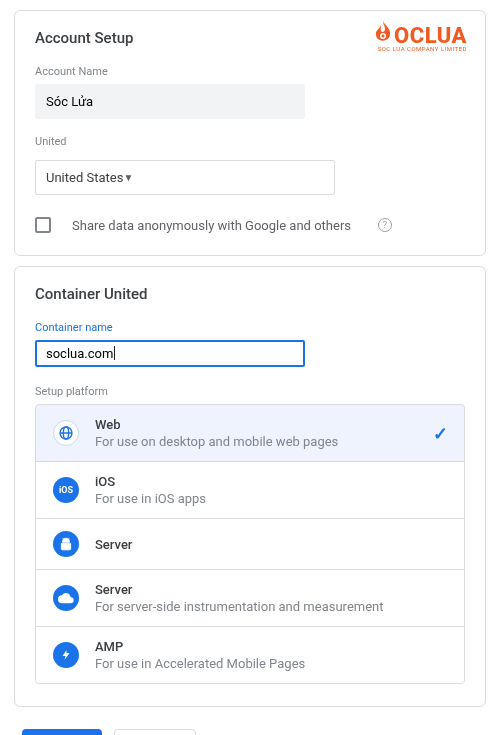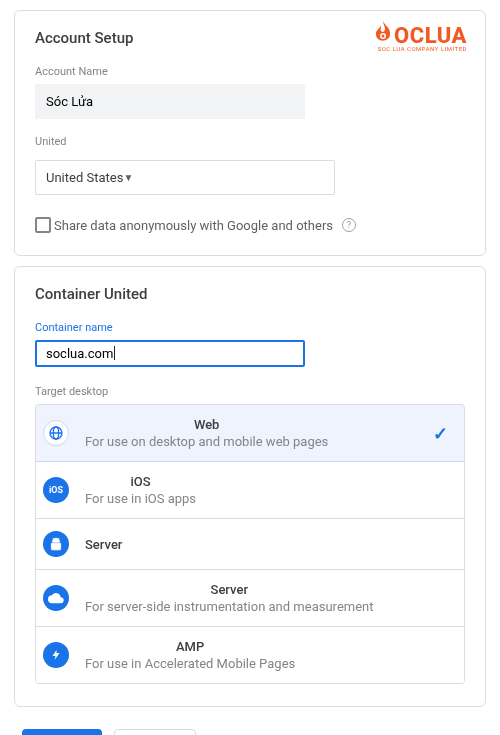--- a/index.html
+++ b/index.html
@@ -88,21 +88,21 @@
     margin-top: 12px;
   }
   .caret {
     color: #5f6368;
     font-size: 10px;
   }
   .checkbox-row {
     display: flex;
     align-items: center;
     margin-top: 22px;
-    gap: 3px;
+    gap: 21px;
   }
   .checkbox {
     width: 16px;
     height: 16px;
     border: 2px solid #80868b;
     border-radius: 2px;
     flex-shrink: 0;
   }
   .checkbox-label {
     color: #5f6368;
@@ -129,26 +129,25 @@
     margin-left: 1px;
   }
   .platform-list {
     border: 1px solid #dadce0;
     border-radius: 4px;
     overflow: hidden;
   }
   .platform-row {
     display: flex;
     align-items: center;
-    padding: 12px 7px;
+    padding: 12px 17px;
     border-top: 1px solid #dadce0;
     cursor: pointer;
     position: relative;
     background: #fff;
-    text-align: center;
   }
   .platform-row:first-child { border-top: none; }
   .platform-row.selected {
     background: #eef3fd;
     border: 1px solid #c9d9f5;
     margin: -1px;
     border-radius: 4px 4px 0 0;
     z-index: 1;
   }
   .platform-icon {
@@ -250,21 +249,21 @@
 </div>
 
 <div class="card">
   <div class="section-title">Container United</div>
 
   <div class="field-label active">Container name</div>
   <div class="text-input active">
     <span>soclua.com</span><span class="caret-input"></span>
   </div>
 
-  <div class="field-label" style="margin-top:18px">Target desktop</div>
+  <div class="field-label" style="margin-top:18px">Setup platform</div>
 
   <div class="platform-list">
 
     <div class="platform-row selected">
       <div class="platform-icon selected-icon">
         <svg width="16" height="16" viewBox="0 0 24 24">
             <circle cx="12" cy="12" r="9" fill="none" stroke="#1a73e8" stroke-width="2"></circle>
             <ellipse cx="12" cy="12" rx="4" ry="9" fill="none" stroke="#1a73e8" stroke-width="2"></ellipse>
             <line x1="3" y1="12" x2="21" y2="12" stroke="#1a73e8" stroke-width="2"></line>
           </svg>

